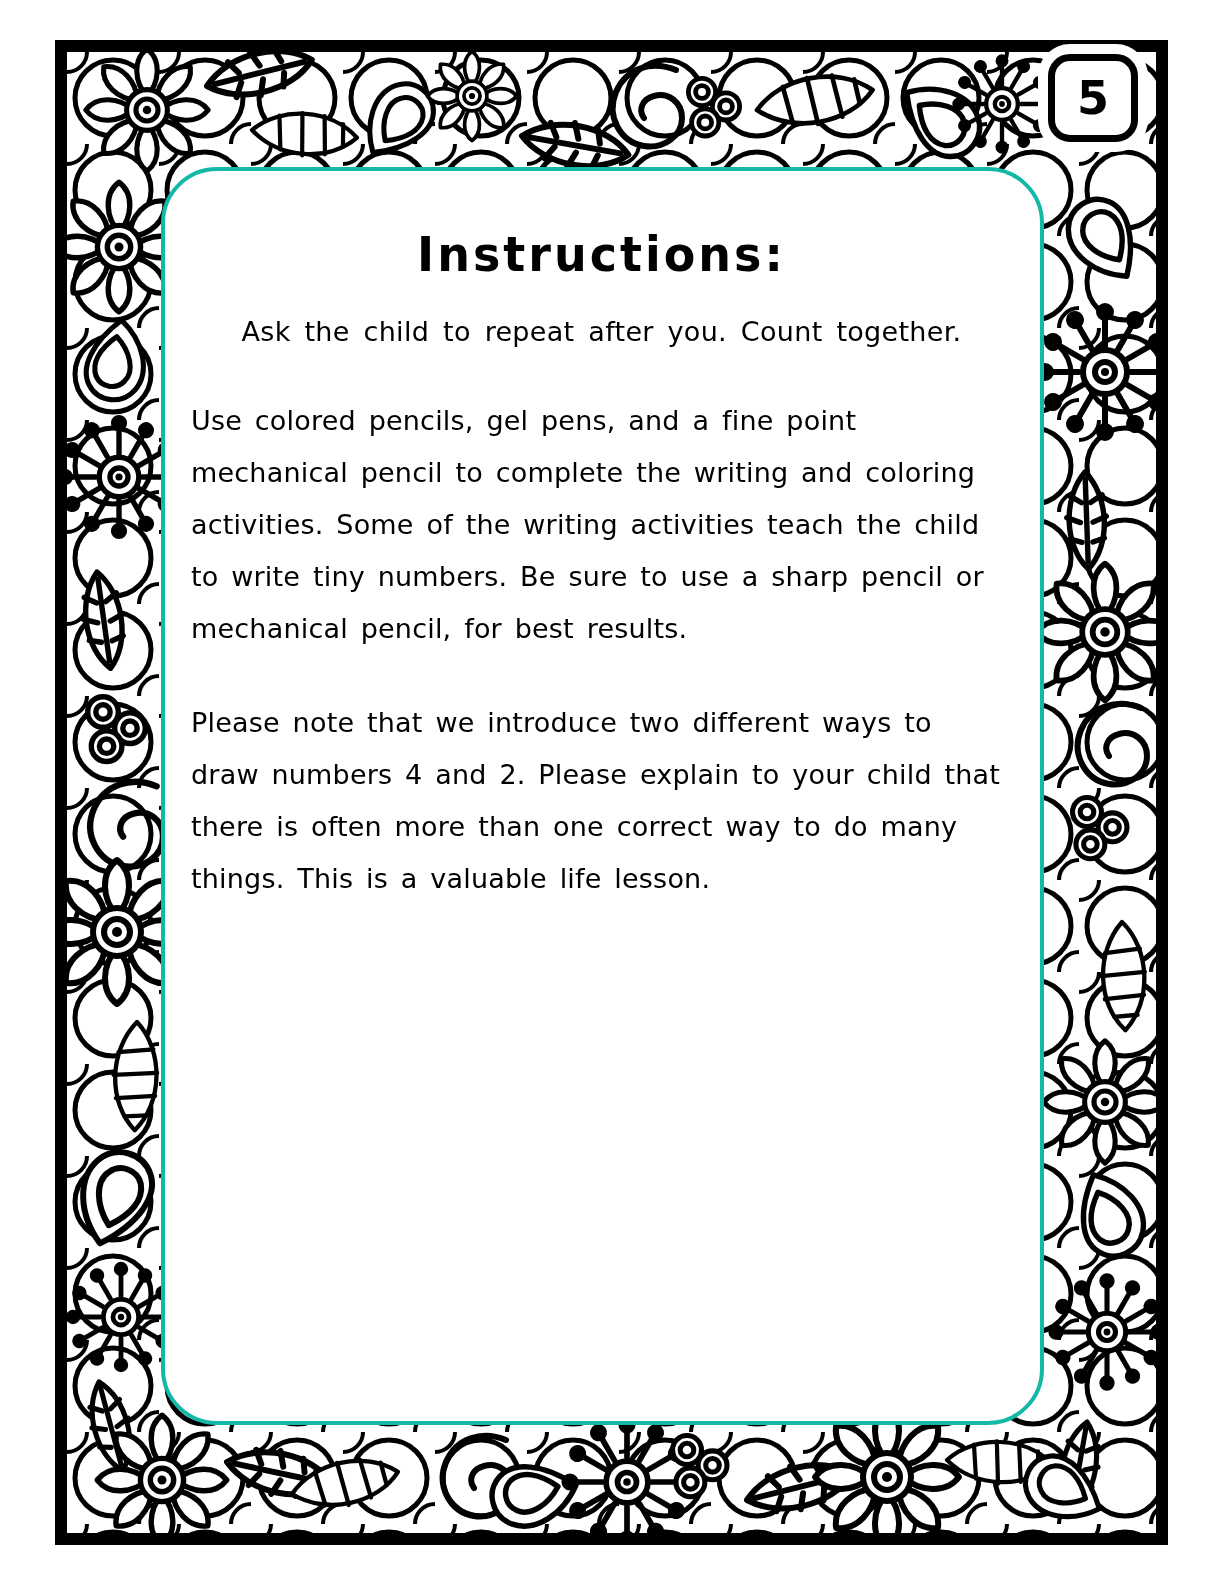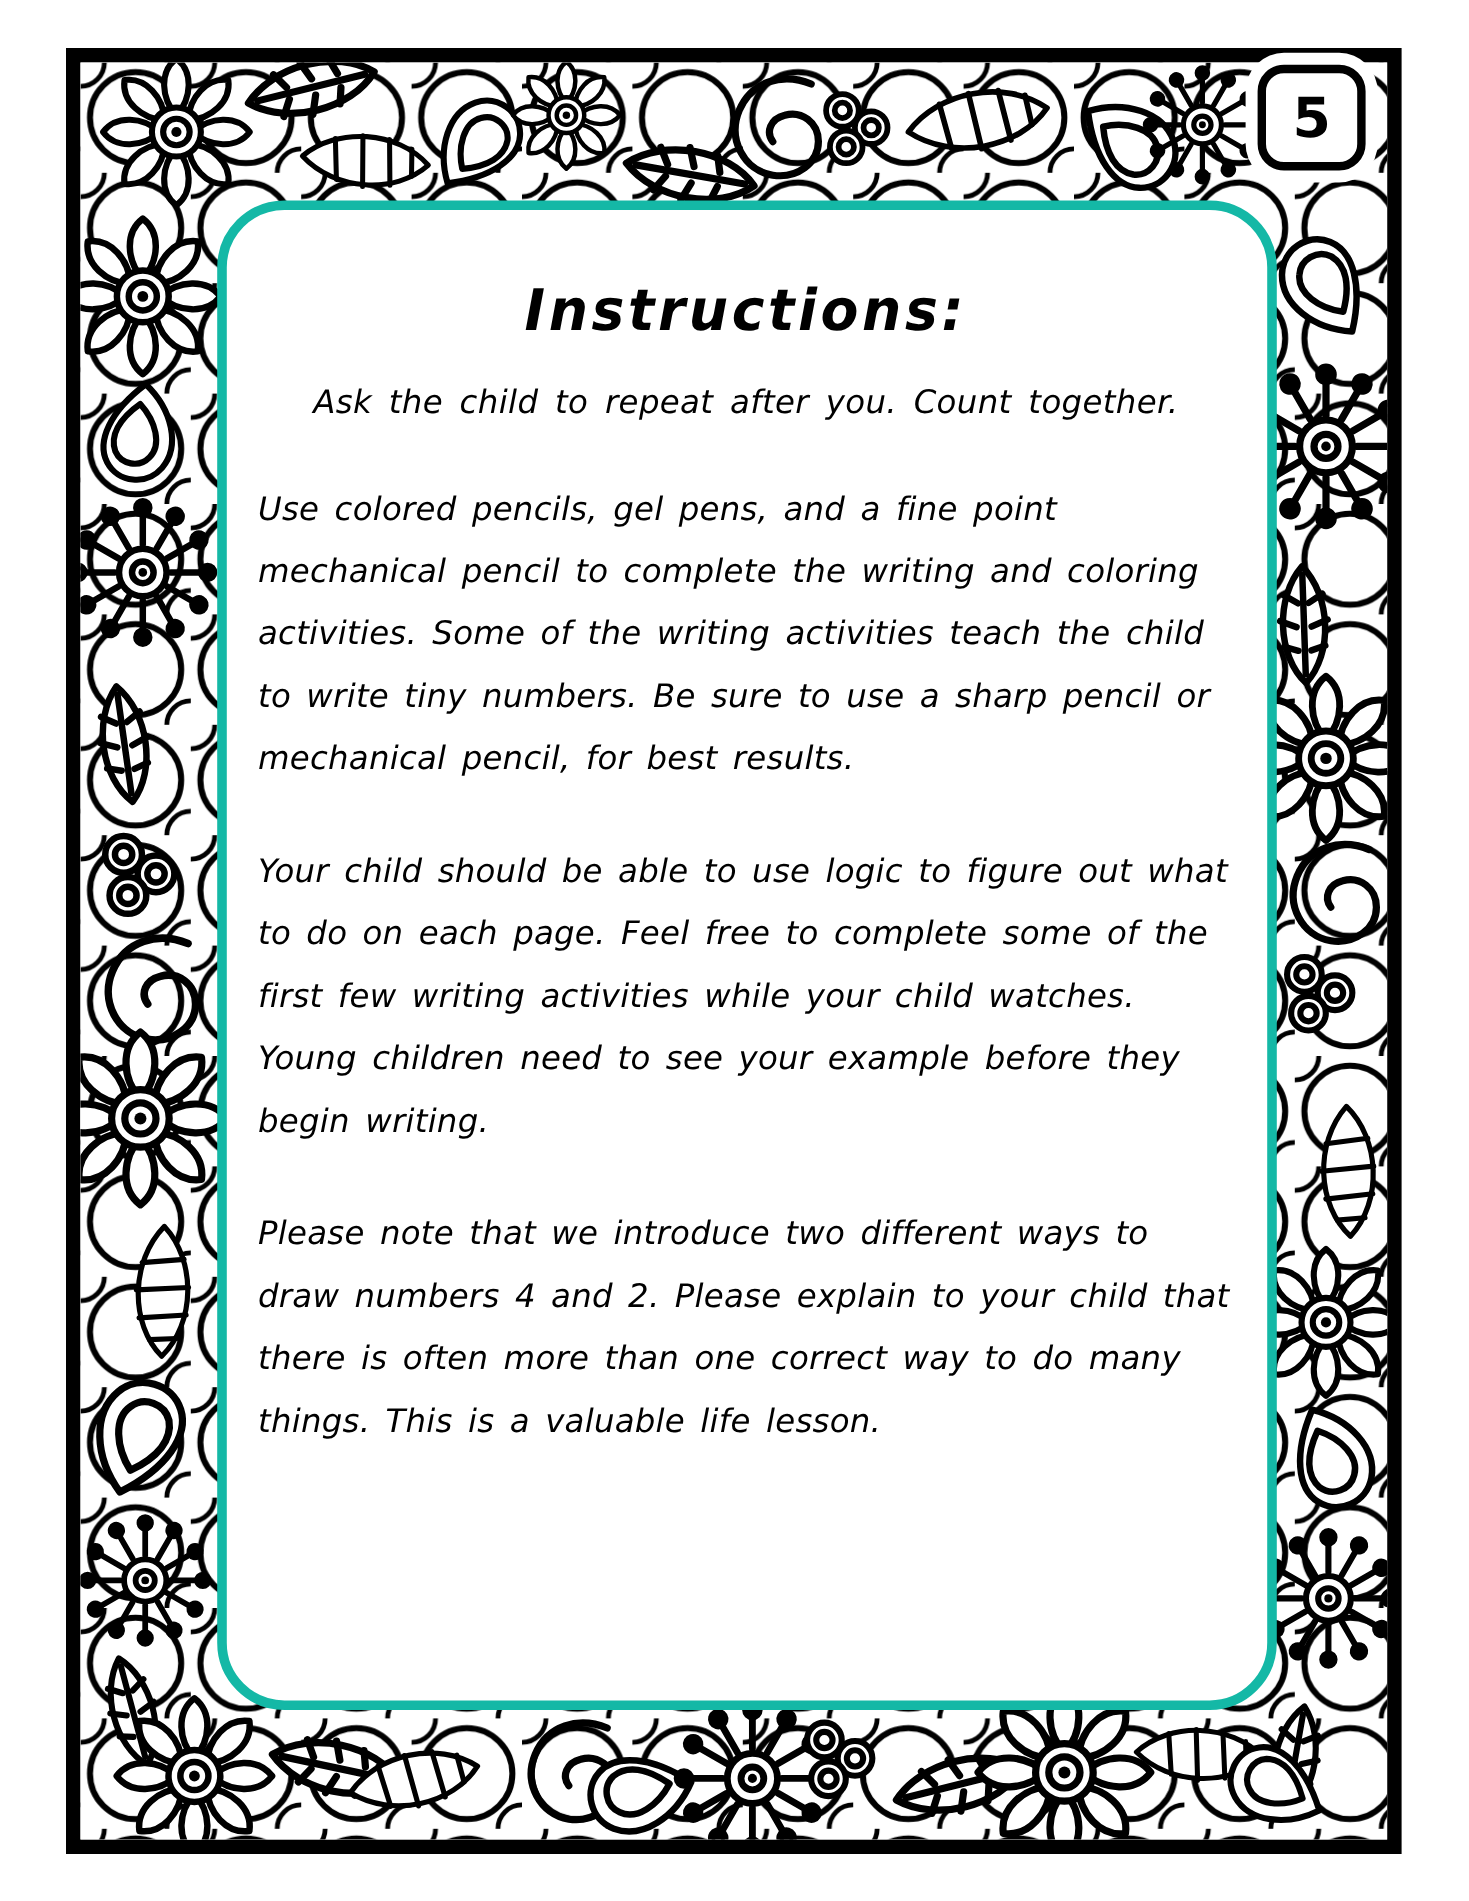--- a/index.html
+++ b/index.html
@@ -42,30 +42,29 @@
     z-index: 3;
     display: flex; align-items: center; justify-content: center;
   }
   .badge span {
     font-size: 46px; font-weight: 900;
     line-height: 1;
   }
   
   .panel {
     position: absolute;
-    left: 114px; top: 115px;
+    left: 94px; top: 115px;
     width: 883px; height: 1258px;
     box-sizing: border-box;
     background: #fff;
-    border: 8px solid #14b8a6;
+    border: 4px solid #14b8a6;
     border-radius: 56px;
     z-index: 2;
     padding: 46px 28px 0 26px;
     overflow: hidden;
-    font-style: italic;
   }
   .panel h1 {
     margin: 10px 0 30px 0;
     text-align: center;
     font-size: 46px;
     font-weight: 900;
     letter-spacing: 3px;
     transform: scaleY(1.04);
   }
   .intro {
@@ -222,18 +221,17 @@
     </svg>
 
     <div class="badge">
       <span>5</span>
     </div>
 
     <div class="panel">
       <h1>Instructions:</h1>
       <p class="intro">Ask the child to repeat after you. Count together.</p>
       <p class="para">Use colored pencils, gel pens, and a fine point mechanical pencil to complete the writing and coloring activities. Some of the writing activities teach the child to write tiny numbers. Be sure to use a sharp pencil or mechanical pencil, for best results.</p>
-      <p class="para">Your child should be able to use logic to figure out what to do on each page. Feel free to complete some of the first few writing activities while your child watches.  Young children need to see your example before they begin writing.</p>
       <p class="para">Please note that we introduce two different ways to draw numbers 4 and 2. Please explain to your child that there is often more than one correct way to do many things. This is a valuable life lesson.</p>
     </div>
 
   </div>
 </div>
 
 </body></html>

